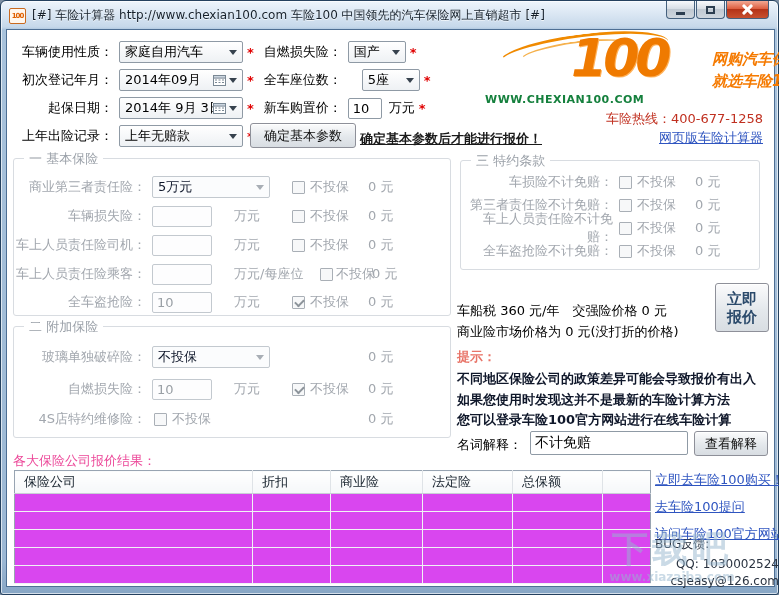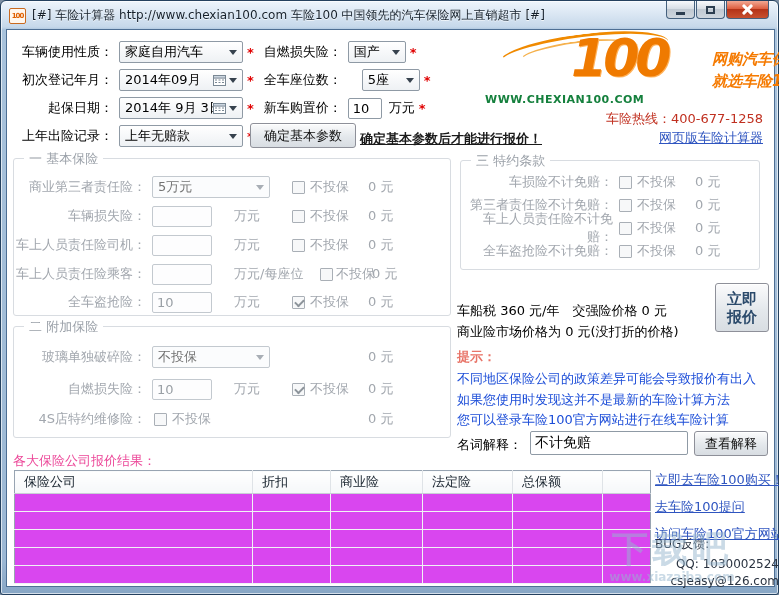--- a/index.html
+++ b/index.html
@@ -24,21 +24,21 @@
   .glyph-x::before{transform:rotate(45deg);} .glyph-x::after{transform:rotate(-45deg);}
   
   .client{position:absolute;left:5px;top:28px;width:769px;height:558px;background:#fff;border:1px solid #4e6f94;}
   
   .lbl{color:#000;}
   .req{color:#e00000;font-weight:bold;margin:0 4px;}
   .dd{height:22px;border:1px solid #8f9aa5;background:linear-gradient(#fff,#eef1f4);display:flex;align-items:center;padding:0 5px;border-radius:2px;}
   .dd .val{white-space:nowrap;overflow:hidden;}
   .tri{width:0;height:0;border-left:4px solid transparent;border-right:4px solid transparent;border-top:5px solid #37424e;margin-left:auto;flex:0 0 auto;}
   .dd.dis{border-color:#c3c9cf;background:#fbfcfd;}
-  .dd.dis .val{color:#737373;}
+  .dd.dis .val{color:#0f172a;}
   .dd.dis .tri{border-top-color:#a8aeb5;}
   .txt{height:21px;border:1px solid #8f9aa5;background:#fff;padding:1px 4px;font:13px "DejaVu Sans",sans-serif;color:#000;border-radius:2px;}
   .txt.dis{border-color:#c3c9cf;color:#9aa0a6;background:#fdfdfe;}
   .btn{border:1px solid #8e9099;border-radius:3px;background:linear-gradient(#fbfbfc,#e4e8ec 55%,#d8dde2);font:13px "DejaVu Sans",sans-serif;color:#111;display:flex;align-items:center;justify-content:center;box-shadow:inset 0 1px 0 #fff;}
   .cb{position:relative;width:13px;height:13px;border:1px solid #a9afb6;background:#f7f8f9;flex:0 0 auto;border-radius:1px;}
   .cb.checked::after{content:"";position:absolute;left:2px;top:2px;width:7px;height:4px;border-left:2px solid #8d949b;border-bottom:2px solid #8d949b;transform:rotate(-45deg);}
   .cb-lbl{color:#a2a7ae;margin-left:5px;}
   .amt{position:absolute;color:#a2a7ae;white-space:nowrap;}
   .grp{position:absolute;border:1px solid #d8dce1;border-radius:3px;}
   .grp-title{position:absolute;top:-9px;left:10px;background:#fff;padding:0 5px;color:#9aa0a8;}
@@ -53,21 +53,21 @@
   .swoosh{position:absolute;left:20px;top:0px;width:170px;height:36px;border-top:3px solid #f08a00;border-left:1px solid transparent;border-radius:50%;transform:rotate(-7deg);}
   .swoosh.s2{left:40px;top:7px;width:120px;height:26px;border-top-width:2px;border-top-color:#f5b14d;}
   .logo-site{position:absolute;left:6px;bottom:0;font-size:11px;font-weight:bold;color:#15803d;letter-spacing:.5px;}
   .slogan{position:absolute;left:705px;top:18px;width:66px;font-size:15px;font-weight:bold;font-style:italic;color:#f57a00;line-height:22px;white-space:nowrap;}
   .hotline{position:absolute;right:11px;top:80px;font-size:13px;color:#c03020;white-space:nowrap;}
   .weblink{position:absolute;right:11px;top:99px;font-size:13px;color:#2f55c0;text-decoration:underline;white-space:nowrap;}
   .note{position:absolute;left:353px;top:100px;font-weight:600;color:#1a1a1a;text-decoration:underline;}
   
   .sumline{position:absolute;left:450px;color:#000;white-space:nowrap;}
   .tip-title{position:absolute;left:450px;color:#e87468;font-weight:bold;}
-  .tipline{position:absolute;left:450px;color:#1d4ed8;white-space:nowrap;}
+  .tipline{position:absolute;left:450px;color:#0f172a;white-space:nowrap;font-weight:bold;}
   .quote-btn{position:absolute;left:708px;top:253px;width:54px;height:49px;font-size:15px;font-weight:bold;color:#2b4a6b;line-height:18px;text-align:center;flex-direction:column;}
   
   .res-caption{position:absolute;left:6px;top:422px;color:#ec4899;}
   .res-table{position:absolute;left:7px;top:440px;width:636px;height:114px;border:1px solid #98a4b2;background:#d946ef;border-collapse:collapse;table-layout:fixed;}
   .res-table th{height:23px;font-weight:normal;text-align:left;padding:0 0 0 9px;border-right:1px solid #dfe3e7;border-bottom:1px solid #c9cfd6;background:linear-gradient(#fff,#f5f7f9);font-size:13px;color:#15202b;}
   .res-table th:last-child{border-right:none;}
   .res-table td{height:17px;border-right:1px solid #f0f2f4;border-bottom:1px solid #f0f2f4;}
   .res-table td:last-child{border-right:none;}
   
   .links{position:absolute;left:648px;top:441px;display:flex;flex-direction:column;}

